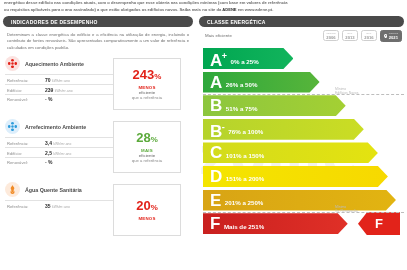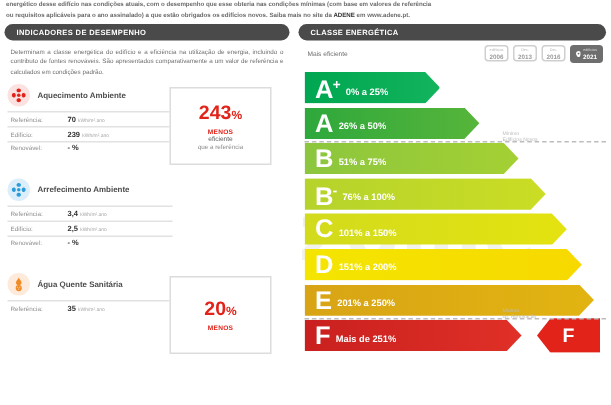--- a/index.html
+++ b/index.html
@@ -219,20 +219,26 @@
       </div>
       <div class="rowline">
         <span class="lbl">Edifício:</span>
         <span class="val">2,5</span>
         <span class="unit">kWh/m².ano</span>
       </div>
       <div class="rowline">
         <span class="lbl">Renovável:</span>
         <span class="val">- %</span>
       </div>
+    </div>
+    <div class="pctbox">
+      <div class="big green"><span>28</span><span class="sym">%</span></div>
+      <div class="w1 green">MAIS</div>
+      <div class="w2">eficiente</div>
+      <div class="w3">que a referência</div>
     </div>
   </div>
 
   <div class="card">
     <div class="card-left">
       <div class="card-title-row">
         <span class="icon-circ" style="background:#fdeadb">
           <svg width="11" height="11" viewBox="0 0 24 24">
               <g fill="#f08a24">
                 <path d="M12 2c-1 3-4 4.5-4 7.5a4 4 0 0 0 8 0C16 6.5 13 5 12 2z"></path>

